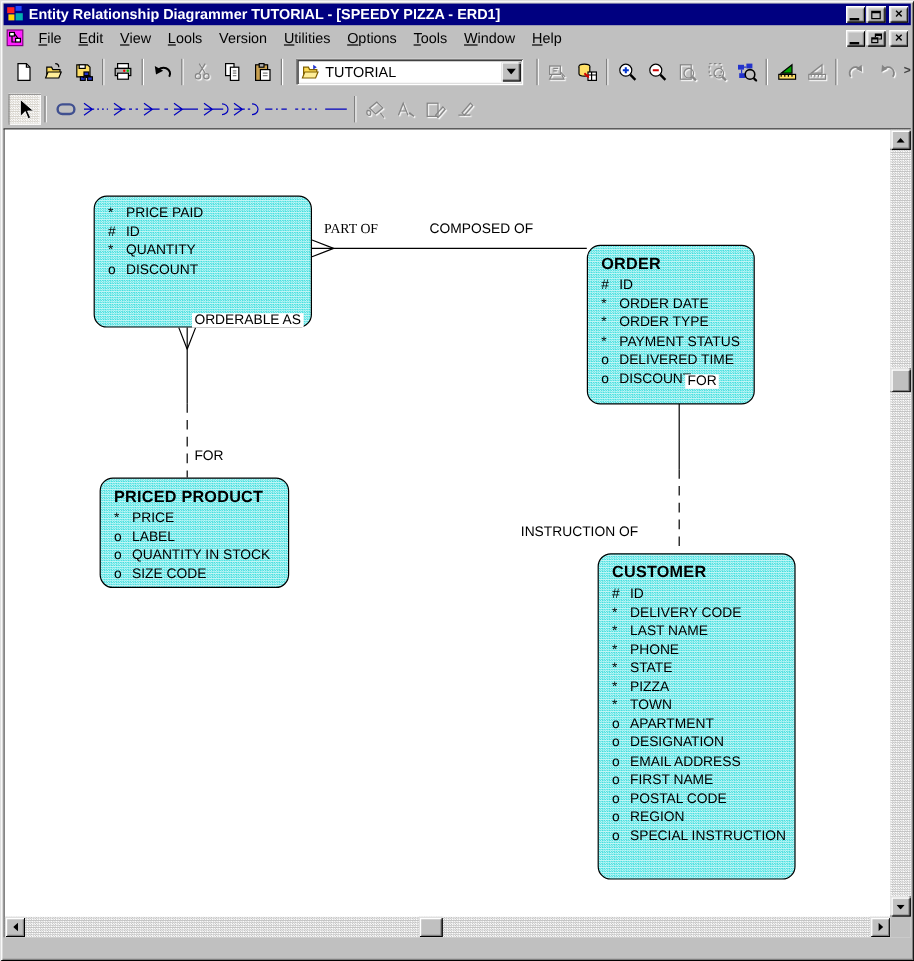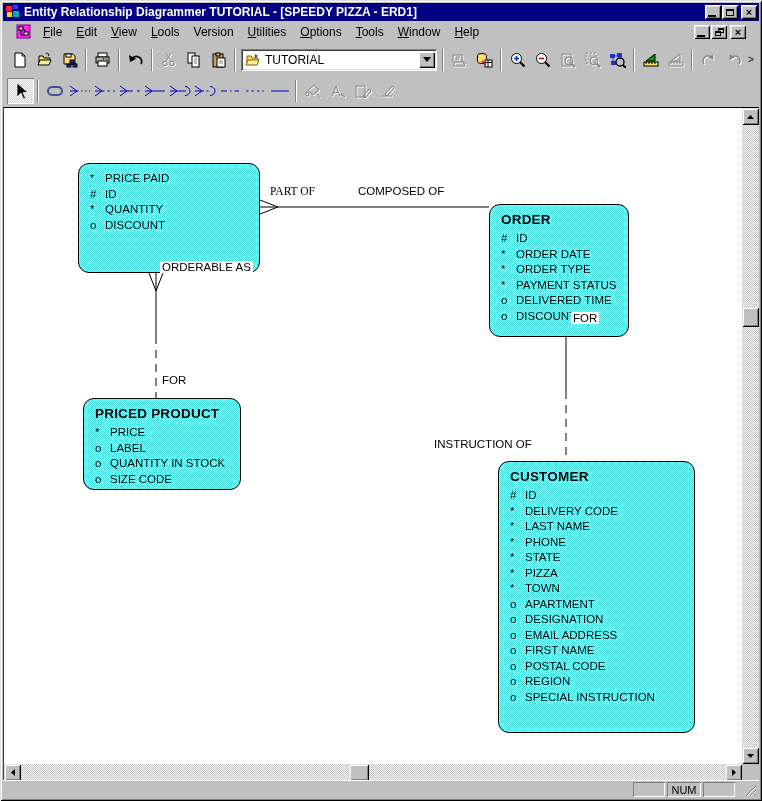--- a/index.html
+++ b/index.html
@@ -21,42 +21,42 @@
     font-size:10px; font-weight:bold; color:#000; position:relative; }
   .glyph-min { position:absolute; left:3px; bottom:2px; width:8px; height:2px; background:#000; }
   .glyph-max { width:8px; height:7px; border:1px solid #000; border-top:2px solid #000; }
   .glyph-restore { position:relative; width:9px; height:8px; }
   .glyph-restore .r1 { position:absolute; right:0; top:0; width:6px; height:5px; border:1px solid #000; border-top:2px solid #000; background:#c0c0c0;}
   .glyph-restore .r2 { position:absolute; left:0; bottom:0; width:6px; height:5px; border:1px solid #000; border-top:2px solid #000; background:#c0c0c0;}
   .glyph-x { font-size:11px; font-weight:bold; line-height:10px; }
 
   
   .menubar { position:absolute; left:3px; top:22px; right:3px; height:20px;
-    display:flex; align-items:center; padding:0 13px; }
+    display:flex; align-items:center; padding:0 2px; }
   .menu-item { font-size:12px; color:#000; padding:2px 7px; cursor:default; white-space:nowrap; }
   .menu-item .hot { text-decoration:underline; }
   .doc-icon { width:18px; height:16px; margin-right:2px; }
   .mdi-btns { margin-left:auto; display:flex; }
 
   
   .toolbar { position:absolute; left:3px; right:3px; display:flex; align-items:center;
     padding-left:4px; background:#c0c0c0; }
   .tb1 { top:44px; height:31px; }
   .tb2 { top:76px; height:30px; }
   .tbtn { width:25px; height:24px; display:flex; align-items:center; justify-content:center; flex:0 0 auto; }
   .tbtn.pressed { width:27px; height:26px;
     box-shadow: inset 1px 1px 0 #808080, inset -1px -1px 0 #fff;
     background-image: conic-gradient(#fff 0 90deg, #d4d0c8 90deg 180deg, #fff 180deg 270deg, #d4d0c8 270deg);
     background-size:2px 2px; }
   .sep { width:2px; height:22px; margin:0 3px; border-left:1px solid #808080; border-right:1px solid #fff; flex:0 0 auto; }
   .dis { filter: drop-shadow(1px 1px 0 #ffffff); }
   .combo { width:196px; height:22px; background:#fff; display:flex; align-items:center;
     box-shadow: inset 1px 1px 0 #808080, inset -1px -1px 0 #fff,
                 inset 2px 2px 0 #404040, inset -2px -2px 0 #dfdfdf;
-    padding:2px 2px 2px 4px; margin:0 2px; }
+    padding:2px 2px 2px 4px; margin:0 8px; }
   .combo-text { flex:1; font-size:12px; padding-left:4px; color:#000; white-space:nowrap; overflow:hidden;}
   .combo-arrow { width:16px; height:16px; background:#c0c0c0; margin-left:auto;
     box-shadow: inset 1px 1px 0 #fff, inset -1px -1px 0 #000, inset -2px -2px 0 #808080;
     display:flex; align-items:center; justify-content:center; }
   .overflow-chevron { font-size:10px; color:#404040; margin-left:2px; font-weight:bold; }
 
   
   .workspace { position:absolute; left:3px; top:107px; right:3px; height:674px;
     border-top:1px solid #000; border-left:1px solid #404040; background:#fff; }
   .canvas { position:absolute; left:0; top:0; right:17px; bottom:17px; background:#fff; overflow:hidden; }
@@ -78,21 +78,21 @@
   .entity { position:absolute; border:1px solid #000; border-radius:11px;
     background-color:#7feeee;
     background-image: conic-gradient(#3fdede 0 90deg, #c9f7f7 90deg 180deg, #3fdede 180deg 270deg, #c9f7f7 270deg);
     background-size:2px 2px; padding:7px 6px 0 11px; overflow:hidden; }
   .ent-title { font-weight:bold; font-size:13.5px; color:#000; margin-bottom:4px; letter-spacing:0.2px;}
   .attr-row { display:flex; font-size:11.5px; line-height:15.5px; color:#000; white-space:nowrap; }
   .attr-row .marker { width:15px; flex:0 0 auto; }
   #ent-item     { left:74px;  top:55px;  width:182px; height:110px; }
   #ent-order    { left:485px; top:64px;  width:140px; height:133px;margin-top:32px; }
   #ent-priced   { left:79px;  top:290px; width:158px; height:92px; }
-  #ent-customer { left:494px; top:353px; width:197px; height:272px; }
+  #ent-customer { left:494px; top:353px; width:165px; height:272px; }
 
   .rel-label { position:absolute; font-size:11.5px; color:#000; white-space:nowrap; background:#fff; padding:0 2px; }
   #lbl-partof      { left:264px; top:77px;font-family:Liberation Serif, serif; }
   #lbl-composedof  { left:352px; top:77px; }
   #lbl-orderableas { left:156px; top:153px; }
   #lbl-for-left    { left:156px; top:266px; }
   #lbl-for-right   { left:567px; top:204px; }
   #lbl-originator  { left:428px; top:330px; }
   .rel-lines { position:absolute; left:0; top:0; }
 
@@ -624,24 +624,14 @@
       <span class="thumb" style="left:345px; bottom:0; width:20px; height:17px;"></span>
       <span class="sbtn" style="right:0; bottom:0;">
         <svg width="4" height="7">
             <polygon points="0,0 4,3.5 0,7" fill="#000"></polygon>
           </svg>
       </span>
     </div>
     <div class="corner"></div>
   </div>
 
-  <div class="statusbar">
-    <span style="flex:1"></span>
-    <span class="status-cell" style="width:32px"></span>
-    <span class="status-cell" style="width:34px">NUM</span>
-    <span class="status-cell" style="width:32px"></span>
-    <svg class="grip" width="14" height="14">
-      <path d="M13,3 L3,13 M13,7 L7,13 M13,11 L11,13" stroke="#808080"></path>
-      <path d="M13,4 L4,13 M13,8 L8,13 M13,12 L12,13" stroke="#fff"></path>
-    </svg>
-  </div>
 
 </div>
 
 </body></html>

